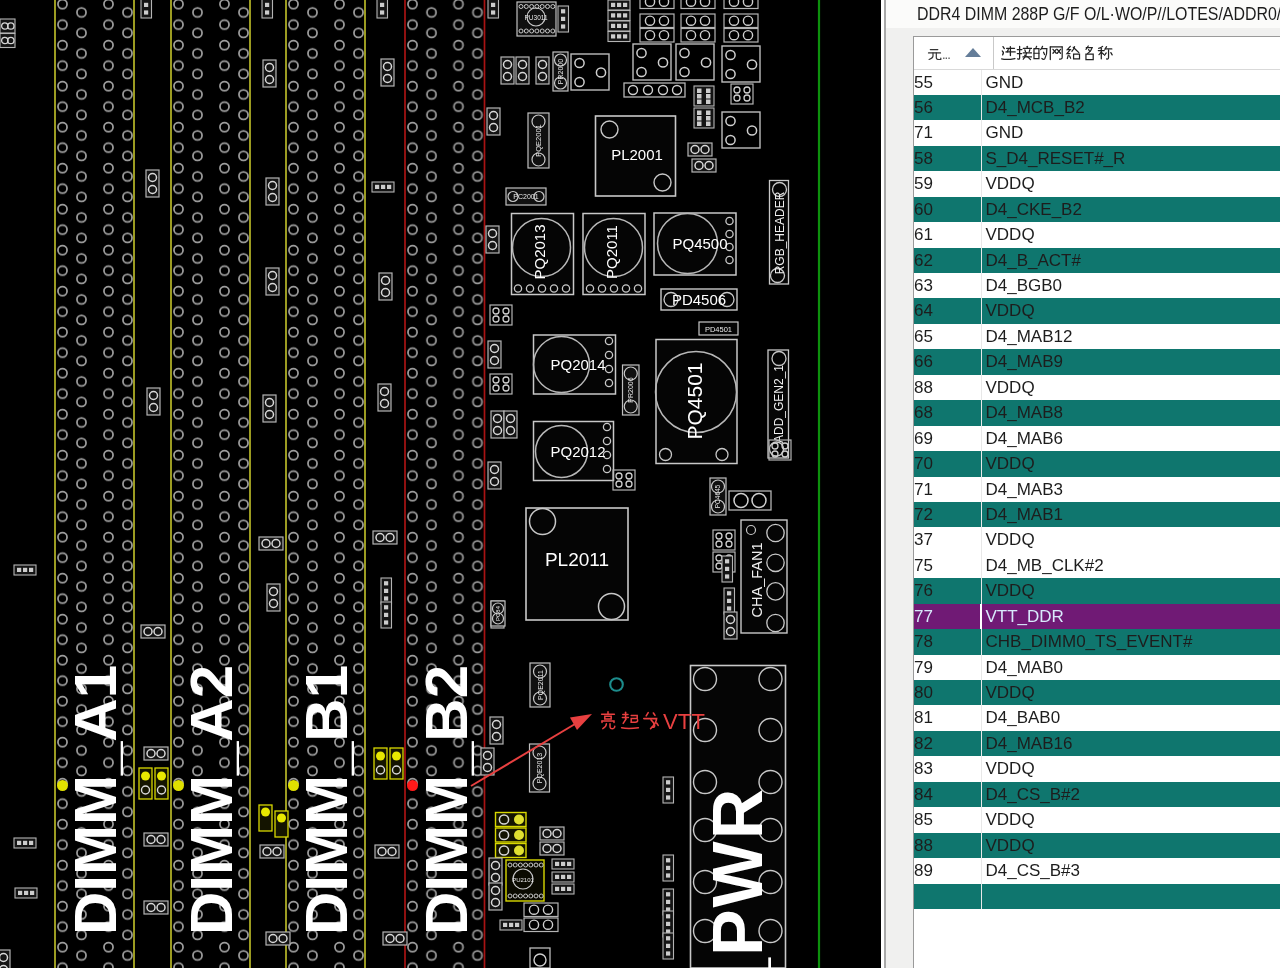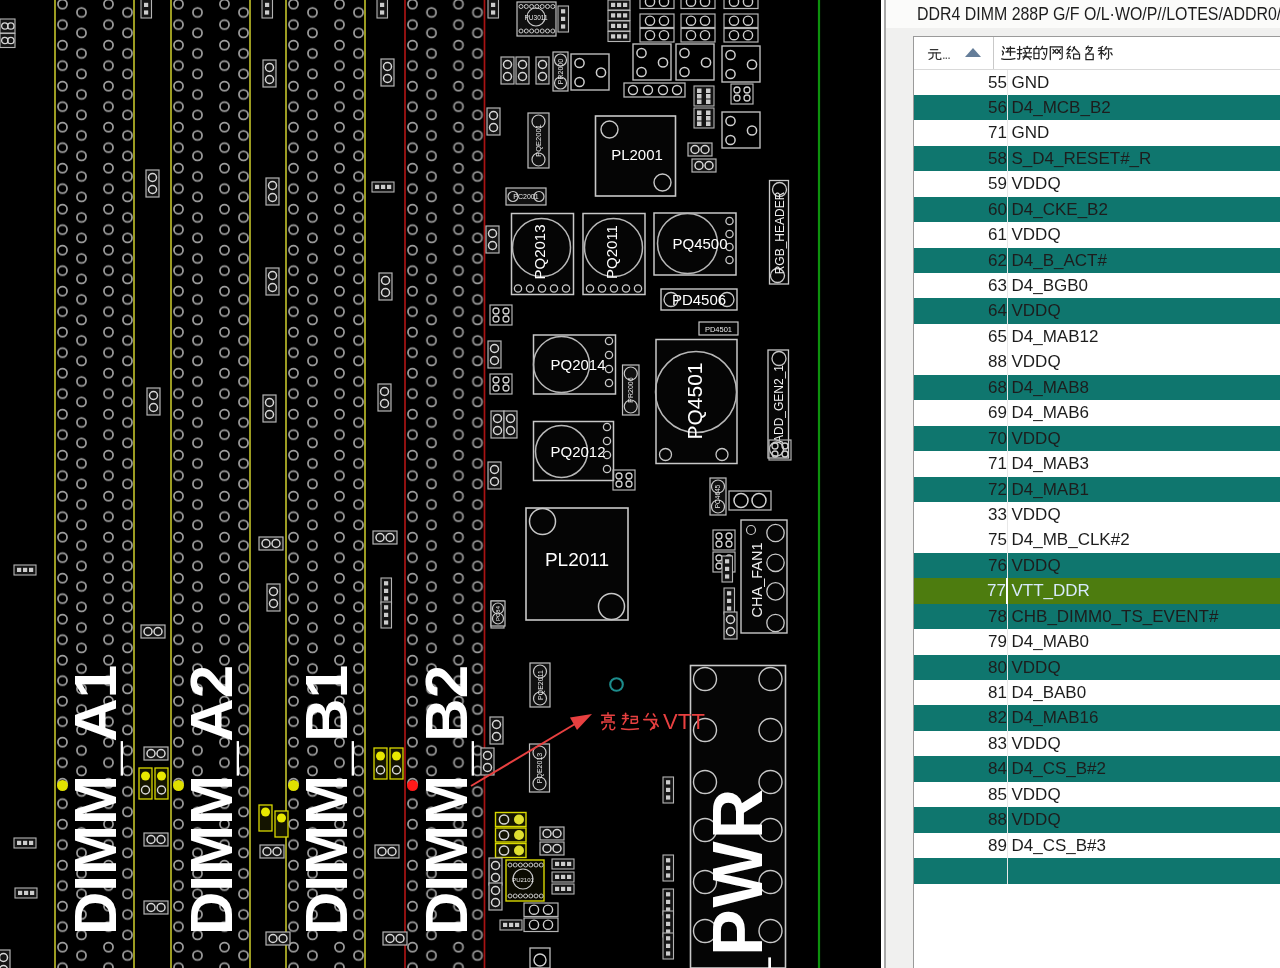--- a/index.html
+++ b/index.html
@@ -8,22 +8,22 @@
 .tbl{position:absolute;left:32px;top:35.5px;width:367px;height:932.5px;background:#fff;border-left:1.4px solid #9a9a9a;border-top:1.4px solid #9a9a9a}
 .thead{position:relative;height:33px;background:#fff;border-bottom:1px solid #d9d9d9;display:flex}
 .hc1{width:79.5px;border-right:1px solid #c9c9c9;display:flex;align-items:center;padding-left:13px}
 .hc2{display:flex;align-items:center;padding-left:6px}
 .dots{color:#555;font-size:13px;letter-spacing:-1px;margin:4px 0 0 0}
 .tri{width:0;height:0;border-left:8.5px solid transparent;border-right:8.5px solid transparent;border-bottom:9px solid #647d99;margin-left:15px}
 .rows{position:relative}
 .row{height:25.45px;display:flex;font-size:17px;color:#1d1d1d}
 .odd{background:#fff}
 .even{background:#0f766e}
-.sel{background:#4d7c0f;color:#d8eafc}
-.c1,.c1s{width:94px;border-right:1px solid #e8e8e8;text-align:right;line-height:25.45px}
+.sel{background:#701a75;color:#d8eafc}
+.c1,.c1s{width:68px;border-right:1px solid #e8e8e8;text-align:left;line-height:25.45px}
 .c1s{border-right:2px solid #fff}
 .c2,.c2s{padding-left:3.5px;line-height:25.95px;white-space:nowrap}
 .cj{display:inline-block;vertical-align:middle}
 .hc2 .cj{margin-top:1px}
 </style></head>
 <body>
 <svg width="0" height="0" style="position:absolute">
     <defs>
 <symbol id="cj-yuan" viewBox="0 0 100 100">
         <g fill="none" stroke="currentColor" stroke-width="8" stroke-linecap="round">
@@ -617,21 +617,21 @@
       <circle cx="380.5" cy="770" r="4" fill="none" stroke="#d8d8d8" stroke-width="1.4"></circle>
       <rect x="390" y="748" width="13" height="31" fill="#141400" stroke="#d8d800" stroke-width="1.3"></rect>
       <circle cx="396.5" cy="756" r="4.5" fill="#e8e800"></circle>
       <circle cx="396.5" cy="770" r="4" fill="none" stroke="#d8d8d8" stroke-width="1.4"></circle>
       <rect x="259" y="805" width="13" height="26" fill="#141400" stroke="#d8d800" stroke-width="1.3"></rect>
       <circle cx="265.5" cy="812" r="4.5" fill="#e8e800"></circle>
       <rect x="275" y="811" width="13" height="26" fill="#141400" stroke="#d8d800" stroke-width="1.3"></rect>
       <circle cx="281.5" cy="818" r="4.5" fill="#e8e800"></circle>
     </g>
   </svg>
-<div style="position:absolute;left:598px;top:711px;display:flex;align-items:flex-end;color:#e84040">
+<div style="position:absolute;left:598px;top:711px;display:flex;align-items:flex-start;color:#e84040">
     <svg class="cj" style="width:20px;height:20px;color:#e84040;" viewBox="0 0 100 100">
       <use href="#cj-liang"></use>
     </svg>
     <svg class="cj" style="width:20px;height:20px;color:#e84040;margin-left:1.5px" viewBox="0 0 100 100">
       <use href="#cj-qi"></use>
     </svg>
     <svg class="cj" style="width:20px;height:20px;color:#e84040;margin-left:1.5px" viewBox="0 0 100 100">
       <use href="#cj-wei"></use>
     </svg>
     <span style="font-family:'Liberation Sans',sans-serif;font-size:22px;font-weight:400;letter-spacing:0.2px;margin-left:2px;line-height:21px">VTT</span>
@@ -711,20 +711,24 @@
           <div class="c2">D4_BGB0</div>
         </div>
         <div class="row even">
           <div class="c1">64</div>
           <div class="c2">VDDQ</div>
         </div>
         <div class="row odd">
           <div class="c1">65</div>
           <div class="c2">D4_MAB12</div>
         </div>
+        <div class="row even">
+          <div class="c1">66</div>
+          <div class="c2">D4_MAB9</div>
+        </div>
         <div class="row odd">
           <div class="c1">88</div>
           <div class="c2">VDDQ</div>
         </div>
         <div class="row even">
           <div class="c1">68</div>
           <div class="c2">D4_MAB8</div>
         </div>
         <div class="row odd">
           <div class="c1">69</div>
@@ -736,21 +740,21 @@
         </div>
         <div class="row odd">
           <div class="c1">71</div>
           <div class="c2">D4_MAB3</div>
         </div>
         <div class="row even">
           <div class="c1">72</div>
           <div class="c2">D4_MAB1</div>
         </div>
         <div class="row odd">
-          <div class="c1">33</div>
+          <div class="c1">37</div>
           <div class="c2">VDDQ</div>
         </div>
         <div class="row odd">
           <div class="c1">75</div>
           <div class="c2">D4_MB_CLK#2</div>
         </div>
         <div class="row even">
           <div class="c1">76</div>
           <div class="c2">VDDQ</div>
         </div>

